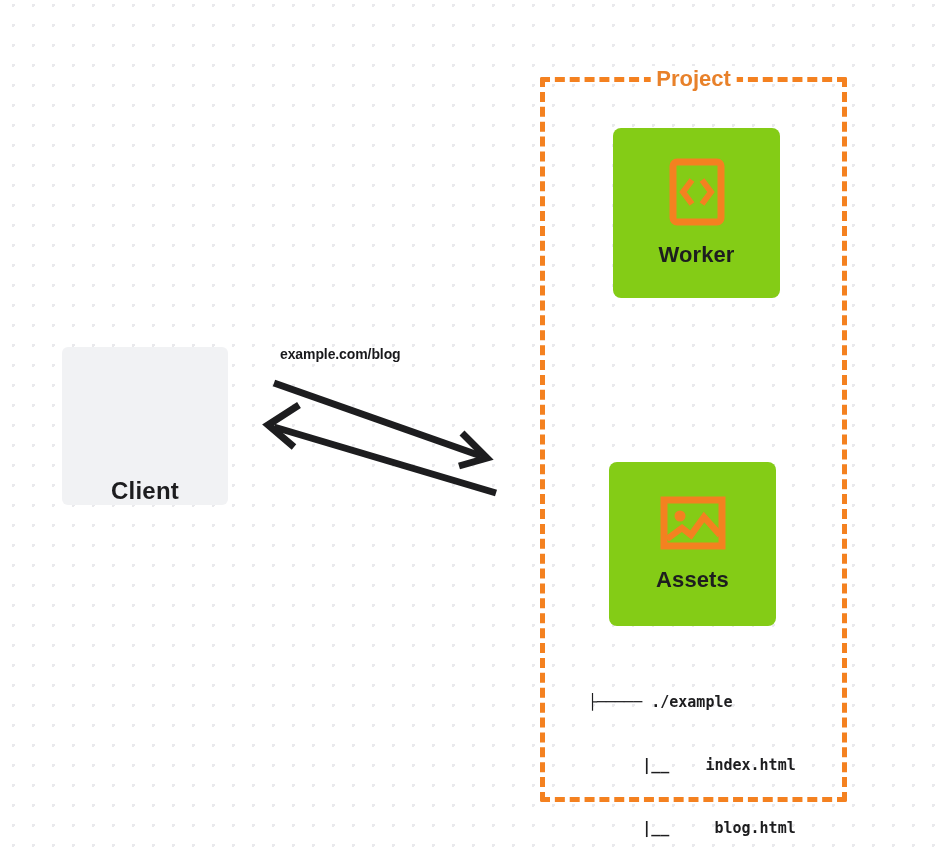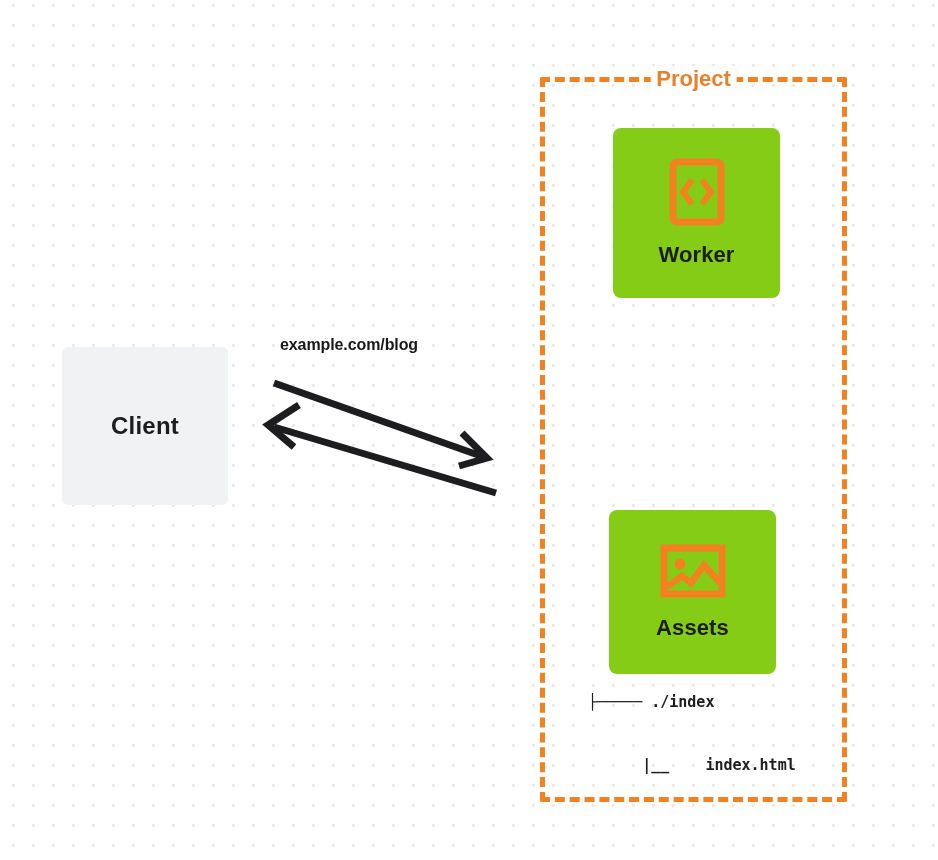--- a/index.html
+++ b/index.html
@@ -28,36 +28,36 @@
   
   .client-node {
     position: absolute;
     left: 62px;
     top: 347px;
     width: 166px;
     height: 158px;
     background: #f1f2f4;
     border-radius: 6px;
     display: flex;
-    align-items: center;
+    align-items: flex-end;
     justify-content: center;
   }
   .client-label {
     font-size: 24px;
     font-weight: bold;
     color: #1d1d1f;
     letter-spacing: 0.2px;
   }
 
   
   .conn-label {
     position: absolute;
     left: 280px;
-    top: 336px;
-    font-size: 16px;
+    top: 346px;
+    font-size: 14px;
     font-weight: bold;
     color: #18181b;
     white-space: nowrap;
     letter-spacing: -0.1px;
   }
 
   
   .arrows {
     position: absolute;
     left: 0;
@@ -103,21 +103,21 @@
     justify-content: center;
   }
   .card-worker {
     left: 613px;
     top: 128px;
     width: 167px;
     height: 170px;
   }
   .card-assets {
     left: 609px;
-    top: 510px;
+    top: 462px;
     width: 167px;
     height: 164px;
   }
   .card-icon {
     display: block;
     margin-bottom: 16px;
   }
   .card-label {
     font-size: 22px;
     font-weight: bold;
@@ -181,18 +181,19 @@
   <div class="service-card card-assets">
     <svg class="card-icon" width="66" height="56" viewBox="0 0 66 56" xmlns="http://www.w3.org/2000/svg">
       <rect x="4" y="5" width="58" height="46" fill="none" stroke="#f48120" stroke-width="7"></rect>
       <circle cx="20" cy="21" r="5.5" fill="#f48120"></circle>
       <polyline points="7,44 22,33 31,40 44,22 60,40" fill="none" stroke="#f48120" stroke-width="6.5" stroke-linejoin="miter" stroke-linecap="butt"></polyline>
     </svg>
     <span class="card-label">Assets</span>
   </div>
 
   <div class="file-tree">
-    <span class="file-tree-line">├───── ./index</span>
+    <span class="file-tree-line">├───── ./example</span>
     <span class="file-tree-line">      |__    index.html</span>
+    <span class="file-tree-line">      |__     blog.html</span>
     
   </div>
 
 </div>
 
 </body></html>

